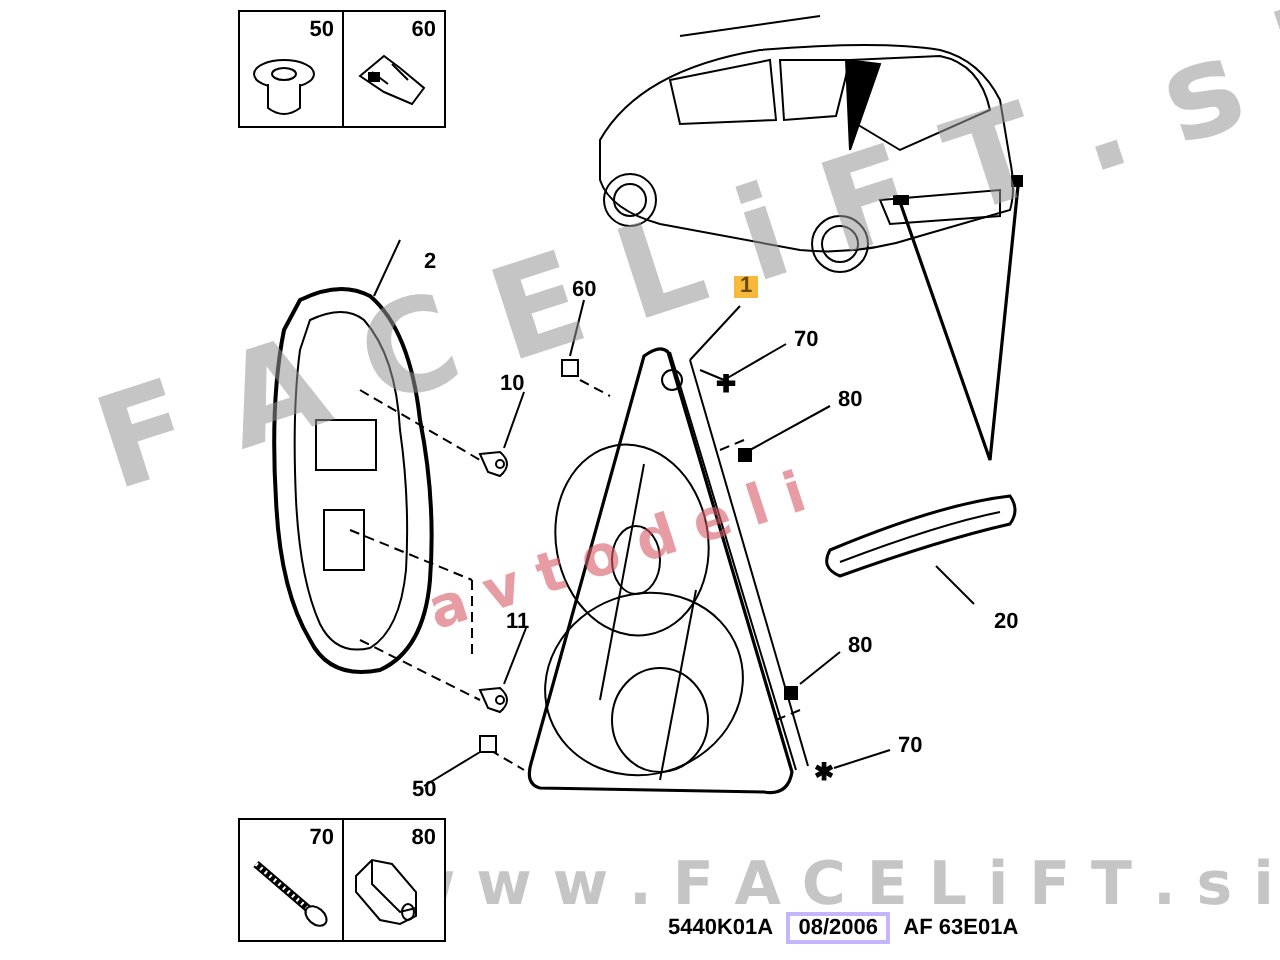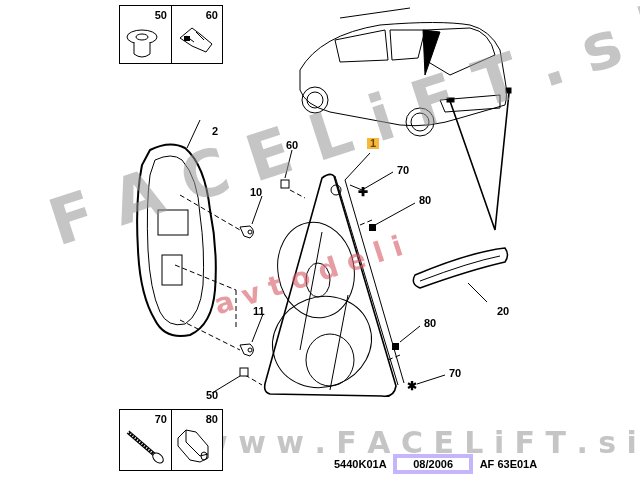--- a/index.html
+++ b/index.html
@@ -4,21 +4,21 @@
 <style>
   html, body { margin: 0; padding: 0; background: #ffffff; }
   body { width: 640px; height: 480px; position: relative; overflow: hidden; font-family: "Liberation Sans", sans-serif; }
   .canvas { position: absolute; left: 0; top: 0; width: 640px; height: 480px; }
   .callout { position: absolute; font-family: "Liberation Sans", sans-serif; font-weight: bold; font-size: 11px; color: #000; line-height: 1; }
   .callout-main { background: #f6b93b; color: #6b4a00; padding: 0 3px; font-size: 11px; }
   .box { position: absolute; border: 1.5px solid #000; background: #fff; }
   .cell { position: absolute; top: 0; bottom: 0; }
   .cell-label { position: absolute; right: 4px; top: 3px; font-weight: bold; font-size: 11px; font-family: "Liberation Sans", sans-serif; }
   .footer { position: absolute; top: 458px; left: 334px; font-weight: bold; font-size: 11px; font-family: "Liberation Sans", sans-serif; white-space: nowrap; }
-  .footer .date { border: 4px solid #c4b5fd; padding: 0 16px; margin: 0 4px; }
+  .footer .date { border: 2px solid #c4b5fd; padding: 0 4px; margin: 0 4px; }
   .wm { position: absolute; font-family: "DejaVu Sans", sans-serif; font-weight: bold; color: rgba(150,150,150,0.55); white-space: nowrap; pointer-events: none; }
   .wm-red { color: rgba(214,90,100,0.6); }
 </style>
 </head>
 <body>
 
 <div class="canvas">
 
   <svg width="640" height="480" viewBox="0 0 640 480" style="position:absolute;left:0;top:0">
     <g fill="none" stroke="#000" stroke-width="1">

